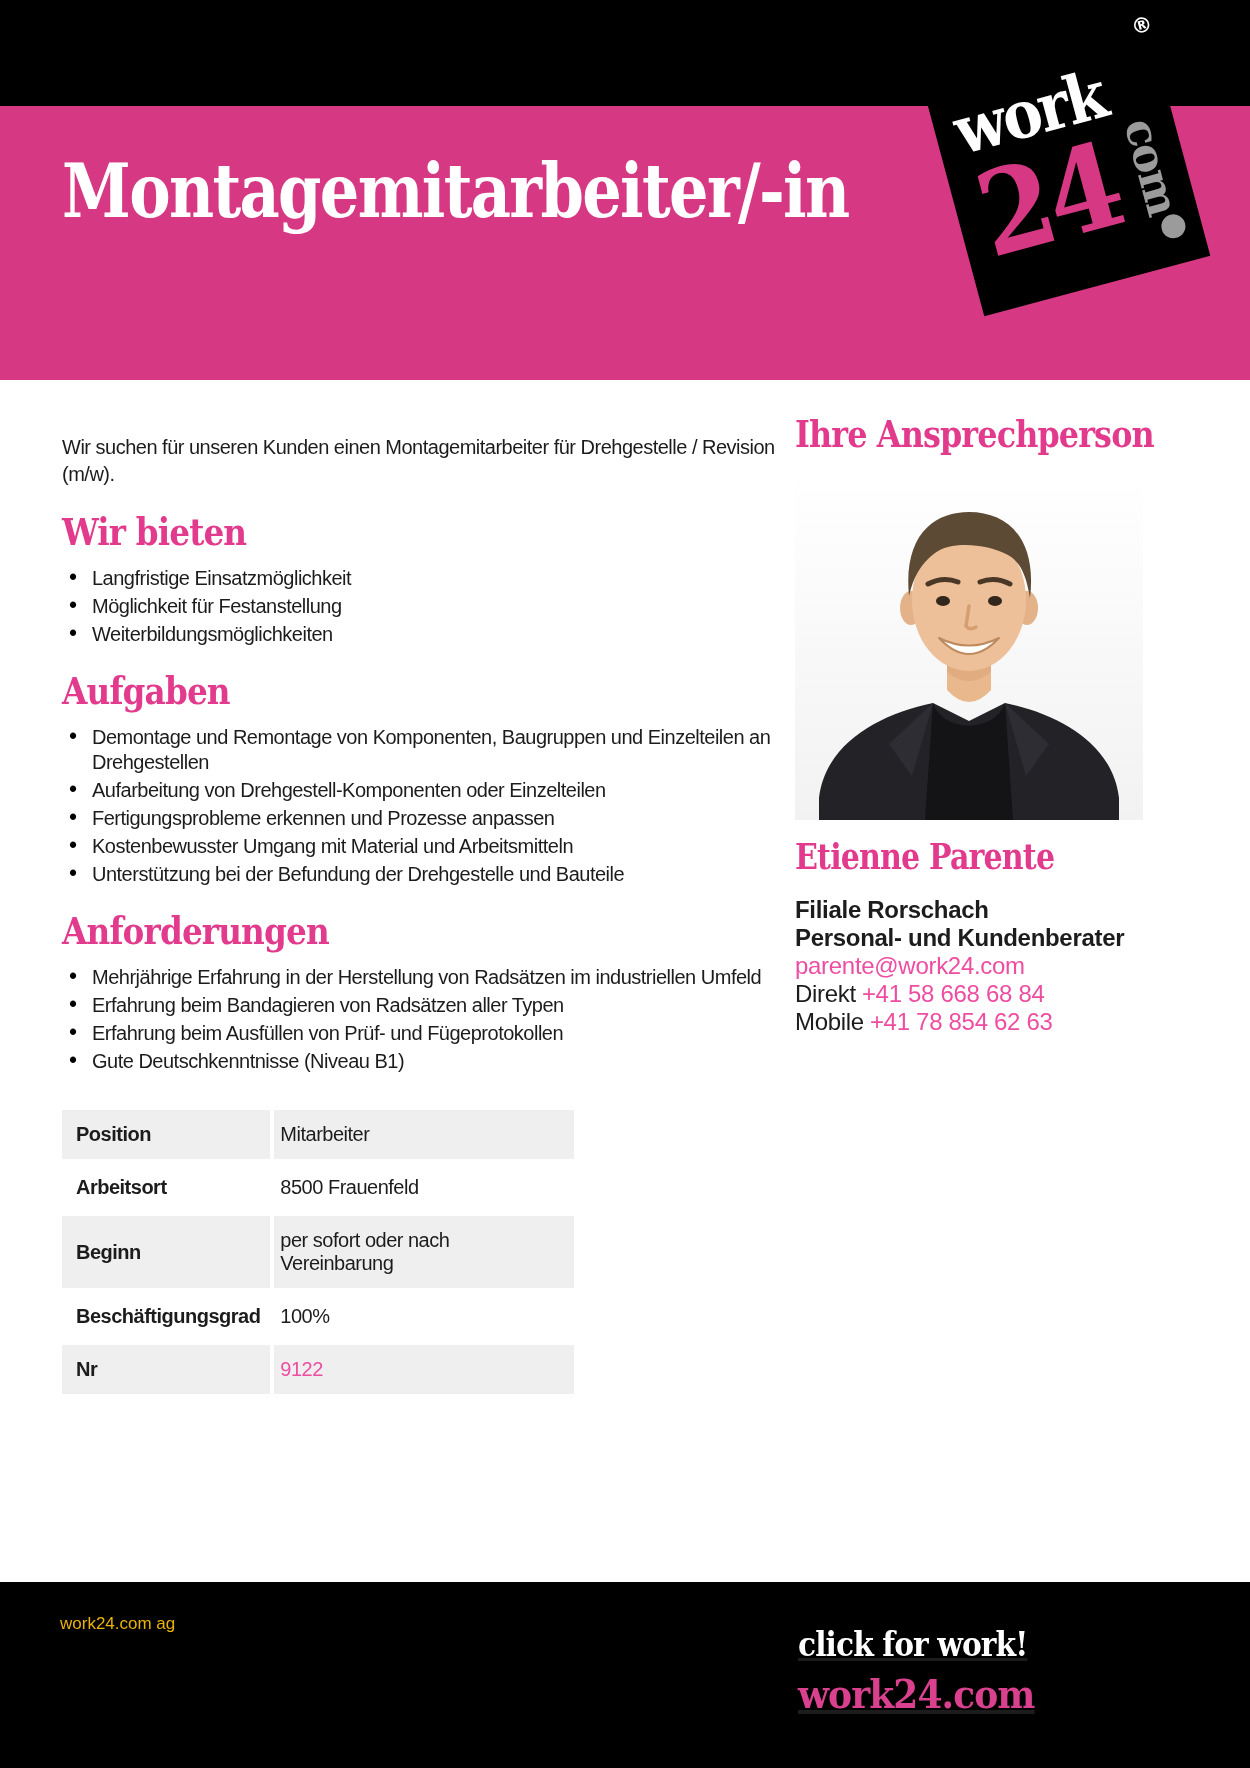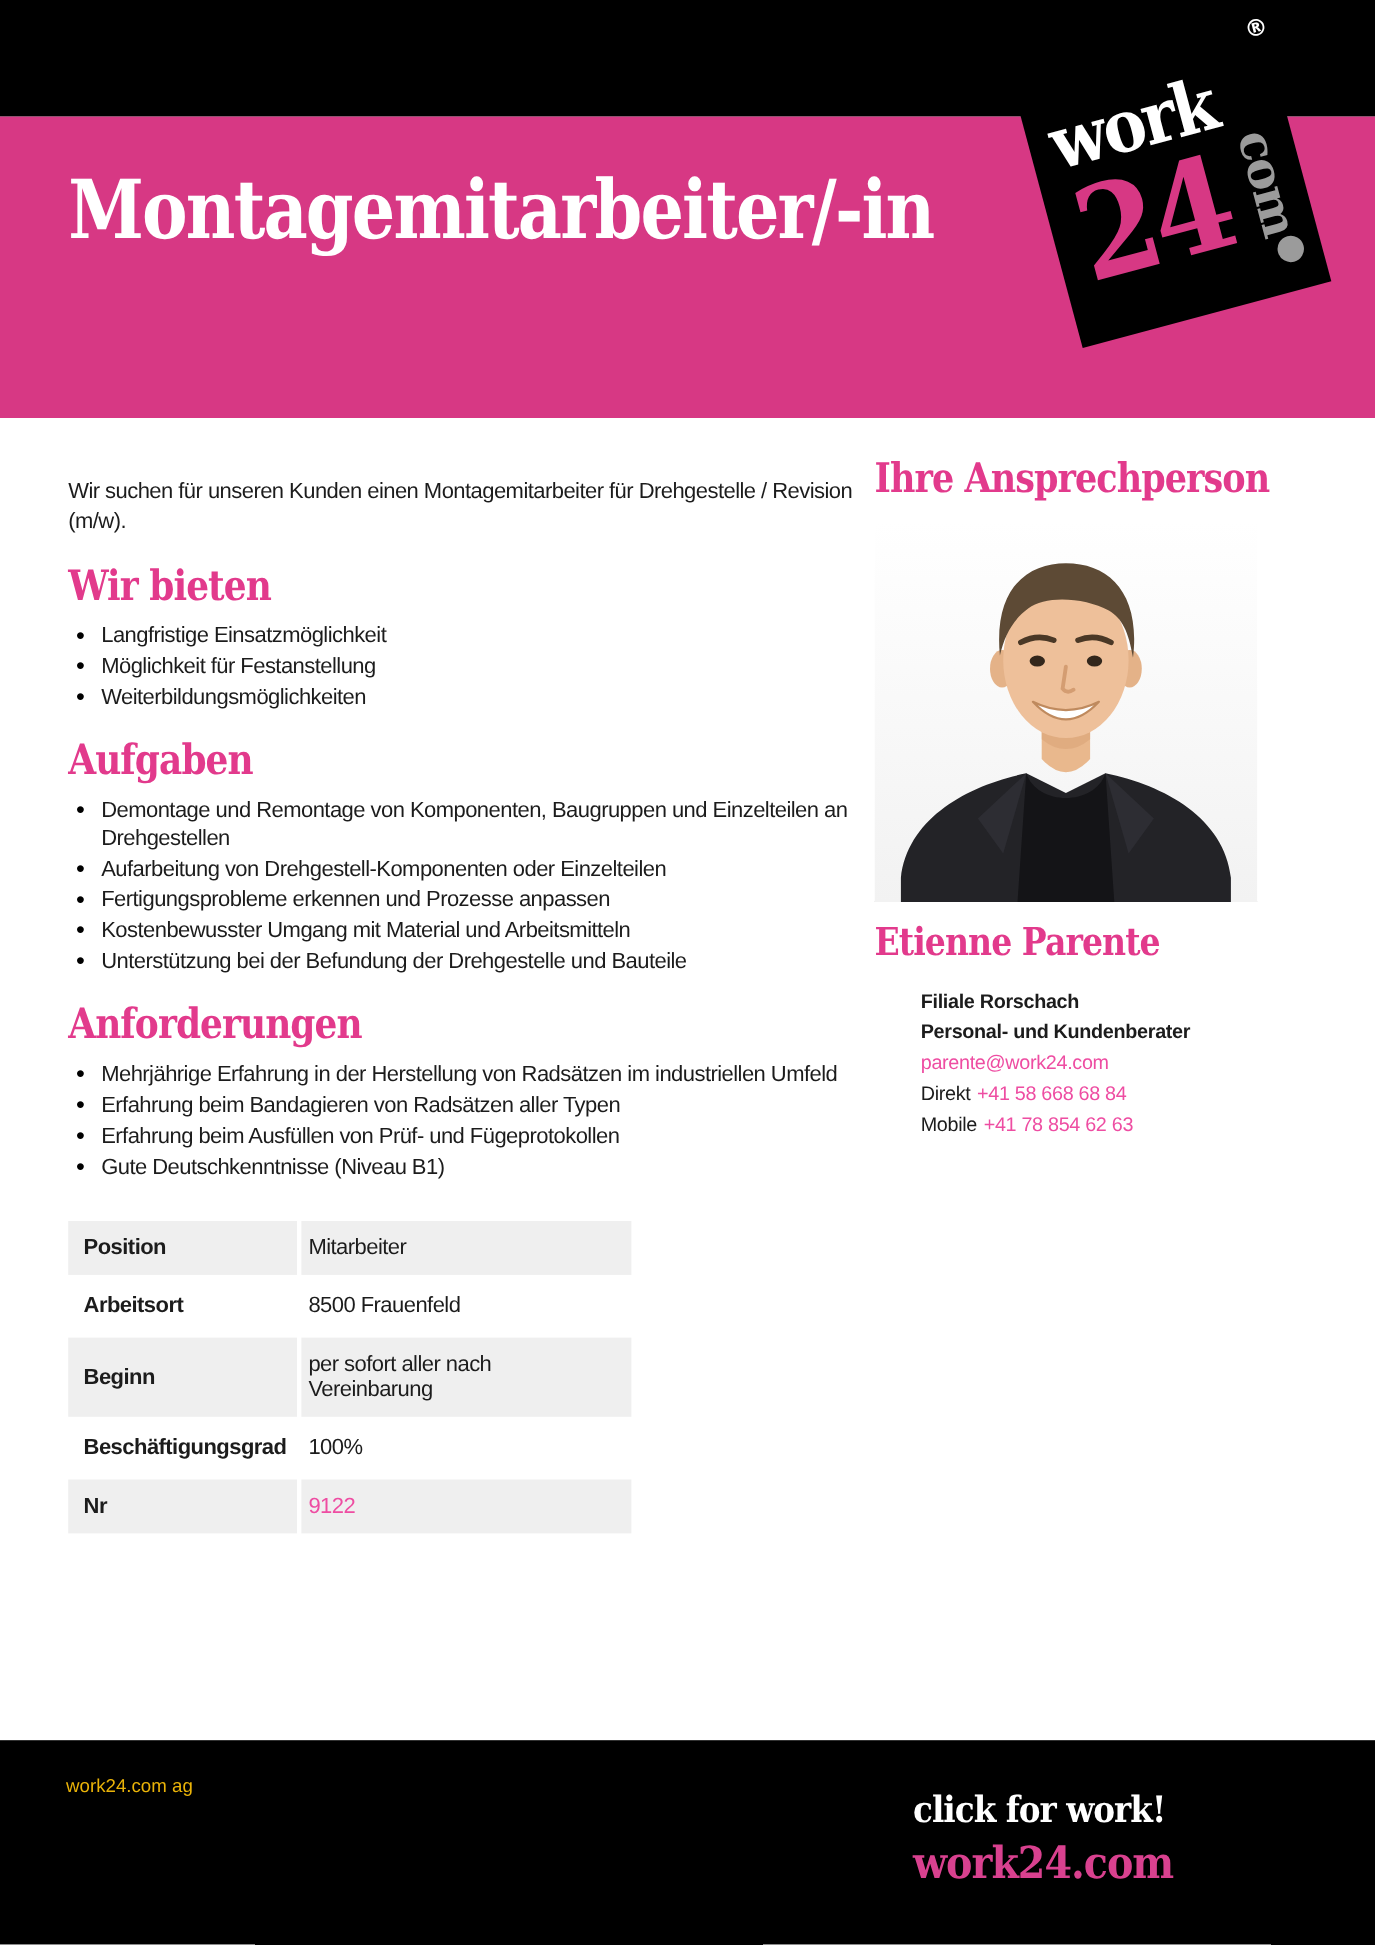--- a/index.html
+++ b/index.html
@@ -58,29 +58,29 @@
                    font-size:20px;letter-spacing:-0.5px;padding:13px 10px 13px 14px;}
   table.details td{width:300px;vertical-align:middle;font-size:20px;letter-spacing:-0.5px;
                    padding:13px 10px 13px 6px;}
   table.details tr.striped th,table.details tr.striped td{background:var(--table_stripe);}
   td.pink-val{color:var(--pink_link);}
 
   
   h2.contact-heading{margin:32px 0 0;font-size:37px;}
   .photo{margin-top:18px;width:348px;height:346px;border-bottom:1px solid #e2e2e2;}
   h2.contact-name{margin:15px 0 0;font-size:35px;}
-  .contact-lines{margin-top:17px;font-size:18px;line-height:28px;letter-spacing:-0.3px;margin-left:42px;}
+  .contact-lines{margin-top:17px;font-size:24px;line-height:28px;letter-spacing:-0.3px;}
   .contact-lines .bold{font-weight:700;}
   .pink{color:var(--pink_link);}
   .plabel{margin-right:6px;}
 
   
   .footer{position:relative;height:186px;background:var(--bar_black);}
   .footer-company{position:absolute;left:60px;top:32px;color:#eab308;font-size:17px;}
-  .footer-right{position:absolute;left:830px;top:46px;}
+  .footer-right{position:absolute;left:798px;top:46px;text-decoration:underline;}
   .footer-tagline{color:#fff;font-family:"DejaVu Serif",serif;font-weight:700;font-size:33px;line-height:1;
                   letter-spacing:-1px;transform:scaleX(.9);transform-origin:left center;white-space:nowrap;}
   .footer-site{margin-top:13px;color:var(--pink_footer);font-family:"DejaVu Serif",serif;font-weight:700;
                font-size:40px;line-height:1;letter-spacing:-1px;transform:scaleX(.9);transform-origin:left center;white-space:nowrap;}
 </style>
 </head>
 <body>
 
 <div class="page">
 
@@ -132,21 +132,21 @@
             <tr class="striped">
               <th>Position</th>
               <td>Mitarbeiter</td>
             </tr>
             <tr>
               <th>Arbeitsort</th>
               <td>8500 Frauenfeld</td>
             </tr>
             <tr class="striped">
               <th>Beginn</th>
-              <td>per sofort aller nach Vereinbarung</td>
+              <td>per sofort oder nach Vereinbarung</td>
             </tr>
             <tr>
               <th>Beschäftigungsgrad</th>
               <td>100%</td>
             </tr>
             <tr class="striped">
               <th>Nr</th>
               <td class="pink-val">9122</td>
             </tr>
           </tbody>

